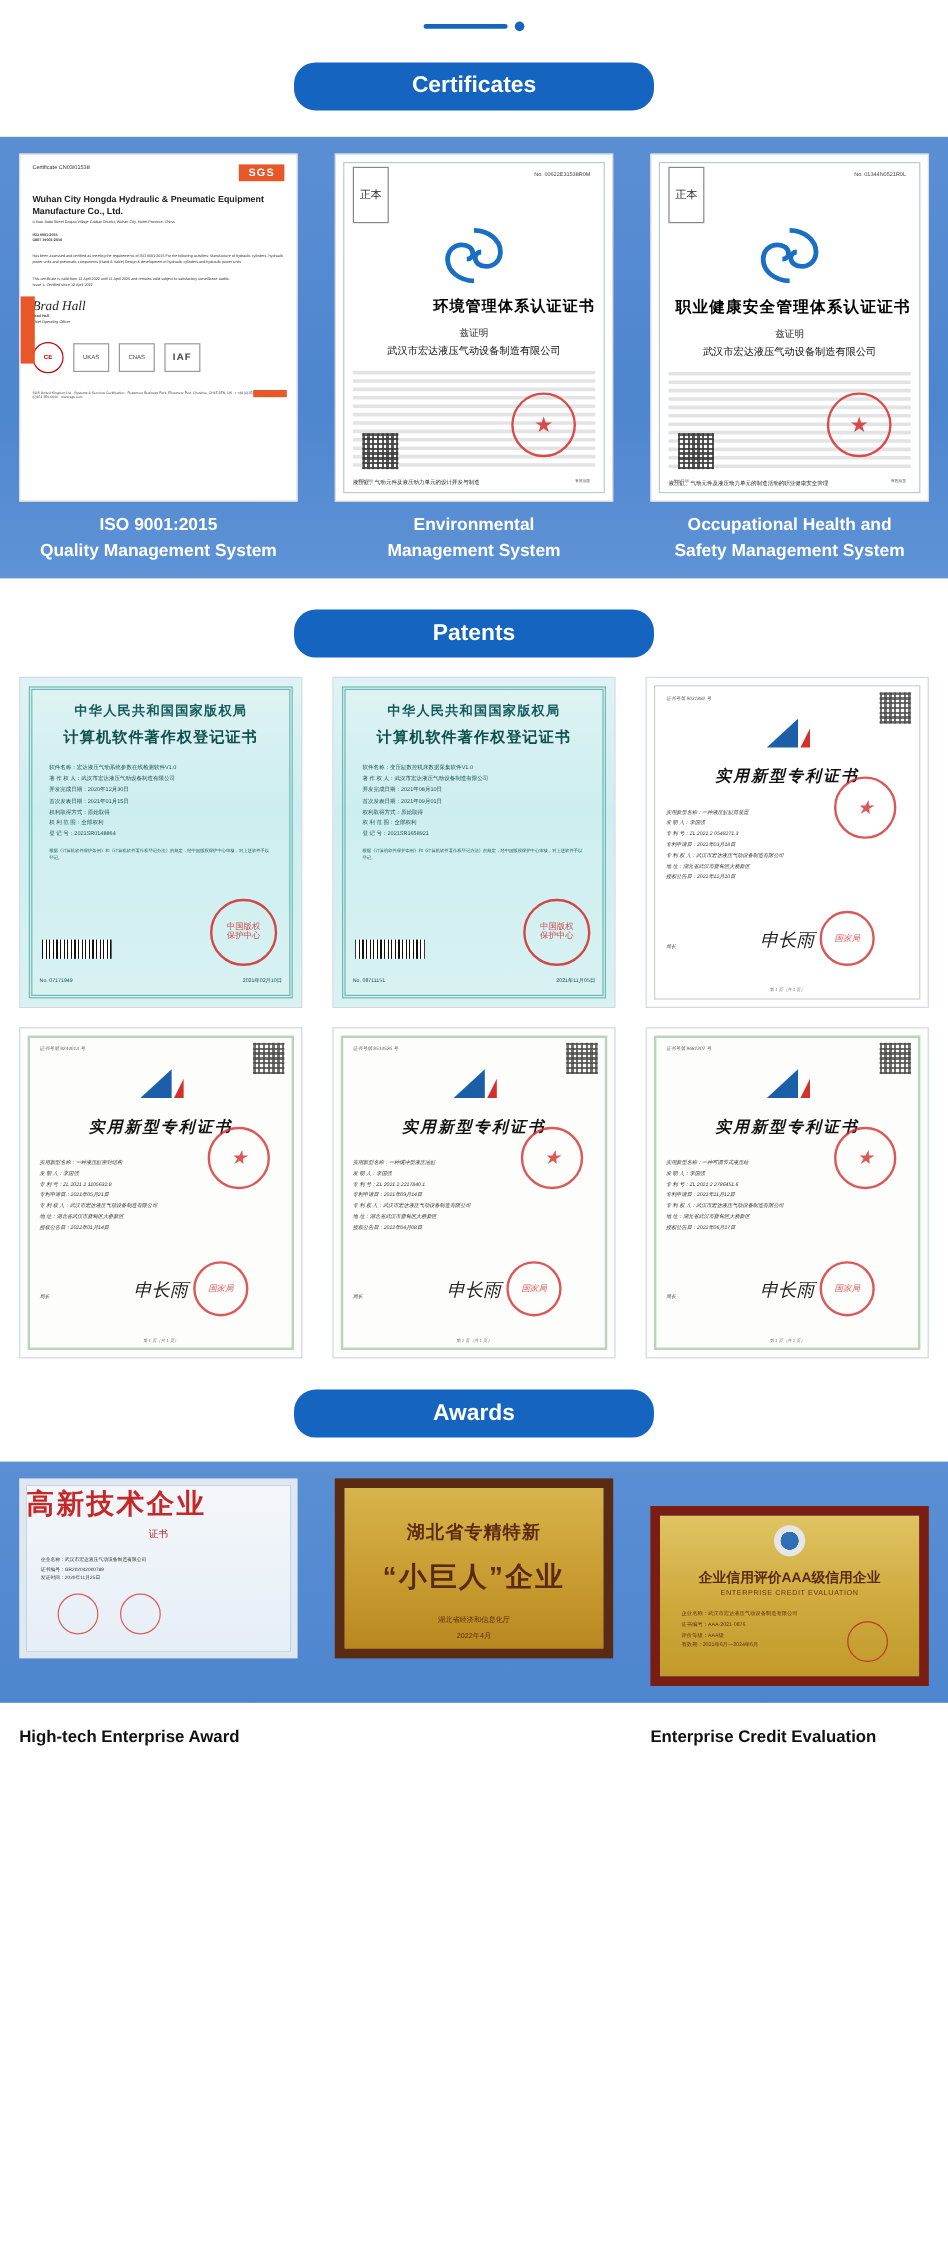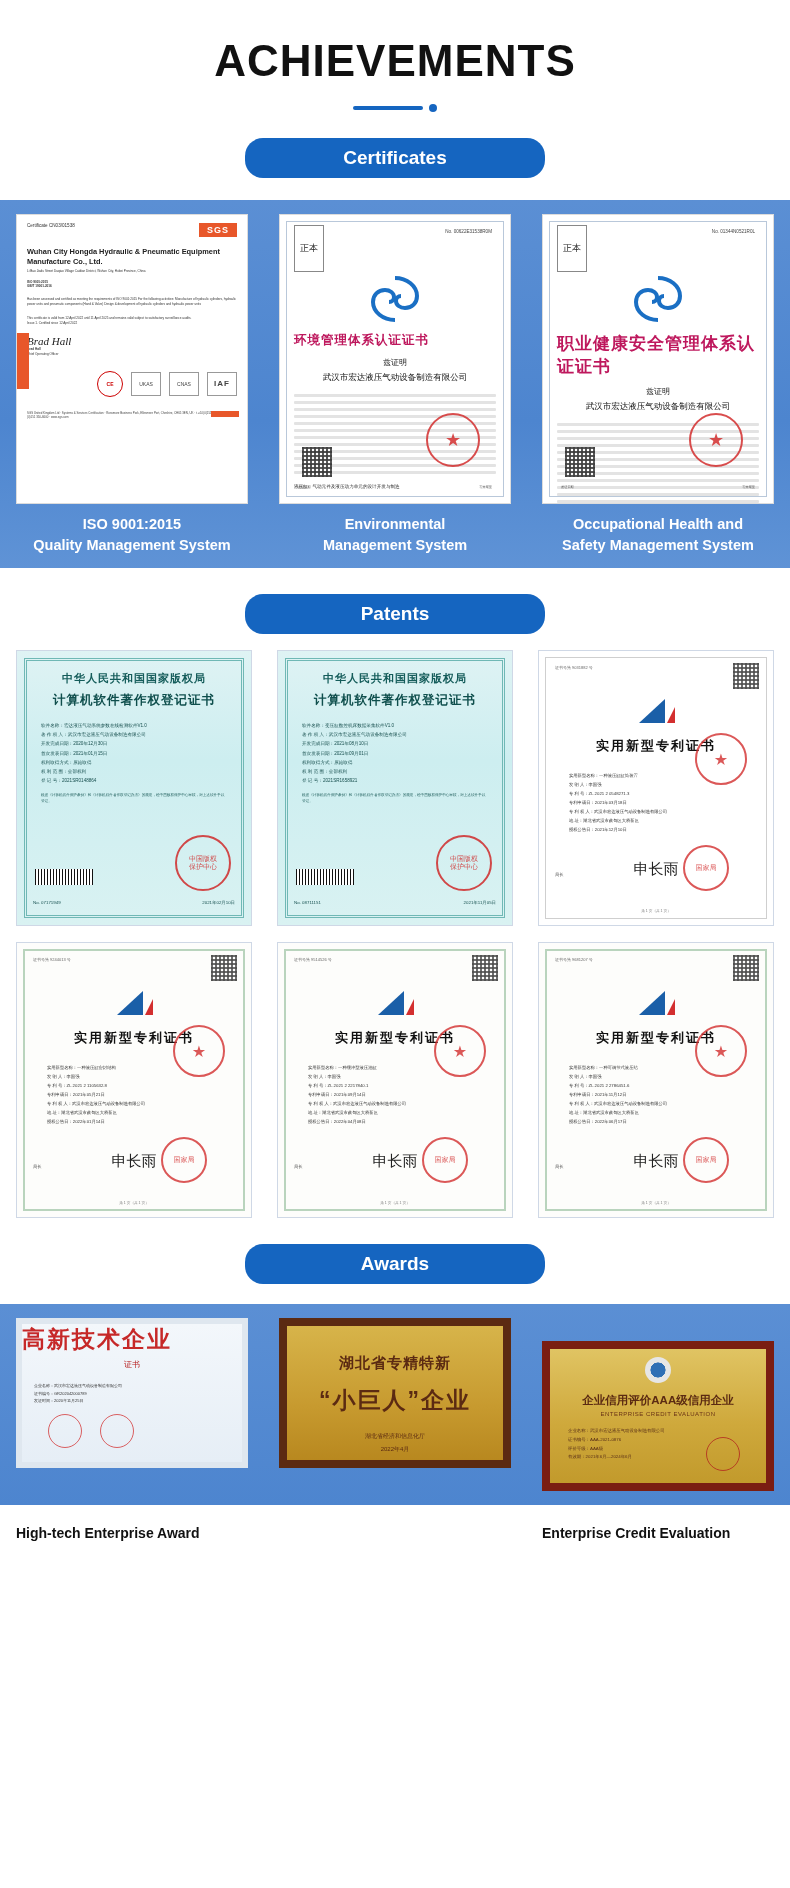--- a/index.html
+++ b/index.html
@@ -80,34 +80,34 @@
   .sgs .sgsbox {
     background:#e8572a; color:#fff; font-weight:bold; font-size:9px;
     padding:2px 8px; letter-spacing:1px;
   }
   .sgs h4 { font-size: 7.4px; margin: 10px 0 2px 0; line-height:1.35; }
   .sgs .tiny { font-size:3.1px; line-height:1.5; color:#333; }
   .sgs .tiny.b { font-weight:bold; }
   .sgs .redbar { position:absolute; left:0; top:118px; width:12px; height:56px; background:#e8572a; }
   .sgs .redbar2 { position:absolute; right:8px; top:196px; width:28px; height:6px; background:#e8572a; }
   .sgs .sig { font-family:"Liberation Serif", serif; font-size:11px; font-style:italic; margin-top:10px; }
-  .sgs .marks { display:flex; gap:8px; align-items:center; margin-top:14px;justify-content:flex-end; }
+  .sgs .marks { display:flex; gap:8px; align-items:center; margin-top:14px; }
   .mk { width:30px; height:24px; border:1px solid #999; display:flex; align-items:center; justify-content:center; font-size:5px; color:#444; }
   .mk.c { border-color:#c00; color:#c00; border-radius:50%; width:26px; height:26px; font-weight:bold; }
   .mk.iaf { font-weight:bold; font-size:8px; letter-spacing:1px; }
   .sgs .footer { font-size:2.9px; margin-top:14px; line-height:1.55; color:#444; }
 
   
   .cn-cert { position:relative; height:100%; padding:10px 14px; background:#fff; }
   .cn-cert .frame { position:absolute; inset:6px; border:1px solid #b9c8da; }
   .cn-cert .zb { position:relative; font-size:9px; color:#1a1a1a; border:1px solid #888; display:inline-block; padding:16px 5px; }
   .cn-cert .idno { position:absolute; right:18px; top:14px; font-size:4.6px; color:#444; }
   .cn-cert .logo { text-align:center; margin-top:2px; }
   .swirl { width:64px; height:50px; margin:0 auto; }
-  .cn-cert .ctitle { text-align:left; font-size:12.5px; font-weight:bold; margin-top:4px; color:#be185d; letter-spacing:1px;}
+  .cn-cert .ctitle { text-align:right; font-size:12.5px; font-weight:bold; margin-top:4px; color:#000000; letter-spacing:1px;}
   .cn-cert .label { text-align:center; font-size:8px; margin-top:8px; color:#222; }
   .cn-cert .company { text-align:center; font-size:8.5px; margin-top:4px; color:#111; }
   .cn-cert .lines { margin-top:10px; }
   .cn-cert .lines div {
     height:3px; background:#e3e3e3; margin-bottom:4px; border-radius:1px;
   }
   .cn-cert .scope { font-size:4.6px; margin-top:10px; color:#222; }
   .cn-cert .stamp {
     position:absolute; right:30px; bottom:36px; width:54px; height:54px;
     border:2px solid #d32f2f; border-radius:50%; color:#d32f2f;
@@ -148,21 +148,21 @@
   .sw .redstamp {
     position:absolute; right:20px; bottom:34px; width:56px; height:56px;
     border:2px solid #d02b2b; border-radius:50%; color:#d02b2b;
     display:flex;align-items:center;justify-content:center;font-size:7px;text-align:center;
     opacity:.85; line-height:1.2;
   }
   .sw .no { position:absolute; left:16px; bottom:20px; font-size:4.4px; color:#16504f; }
   .sw .date { position:absolute; right:16px; bottom:20px; font-size:4.4px; color:#16504f; }
 
   
-  .up { background:#fff; padding:24px; }
+  .up { background:#fff; padding:10px;font-style:italic; }
   .up .border { position:absolute; inset:6px; border:1px solid #cfcfcf; }
   .up .topno { position:absolute; left:16px; top:14px; font-size:4px; color:#666; }
   .up .qr { position:absolute; right:14px; top:12px; width:26px; height:26px;
     background: repeating-linear-gradient(0deg,#333 0 2px,#fff 2px 4px),
                 repeating-linear-gradient(90deg,#333 0 2px,#fff 2px 4px);
     background-blend-mode: multiply; opacity:.7; }
   .up .mark { text-align:center; margin-top:22px; }
   .up .sail { width:42px; height:30px; margin:0 auto; }
   .up .ttl { text-align:center; font-size:13px; font-weight:bold; margin-top:6px; letter-spacing:2px; color:#111;}
   .up .rows { margin-top:16px; font-size:4.3px; line-height:2.1; color:#333; padding:0 6px;}
@@ -219,21 +219,20 @@
   .aw3 .t1 { text-align:center; margin-top:10px; font-size:11.5px; font-weight:bold; color:#5b2a12;}
   .aw3 .t2 { text-align:center; margin-top:3px; font-size:6px; color:#6a3416; letter-spacing:.5px;}
   .aw3 .rows { margin:10px 18px 0 18px; font-size:4.4px; line-height:2.0; color:#5b3118;}
   .aw3 .seal { position:absolute; right:26px; bottom:12px; width:34px;height:34px;border:1.5px solid #b3261e;border-radius:50%;opacity:.8;}
 </style>
 </head>
 <body>
 
 <div class="page">
 
-  <div class="title">ACHIEVEMENTS</div>
   <div class="divider">
     <span class="bar"></span>
     <span class="dot"></span>
   </div>
 
   <div class="pill-wrap">
     <div class="pill">Certificates</div>
   </div>
 
   <div class="cert-band">
@@ -322,21 +321,21 @@
           <div class="cn-cert">
             <div class="frame"></div>
             <div class="zb">正本</div>
             <div class="idno">No. 01344N0521R0L</div>
             <div class="logo">
               <svg class="swirl" viewBox="0 0 64 50">
                 <path d="M32 4c12 0 22 8 22 18 0 7-5 12-12 12-5 0-9-3-9-7 0-3 2-5 5-5" fill="none" stroke="#1a6fc4" stroke-width="4"></path>
                 <path d="M32 46c-12 0-22-8-22-18 0-7 5-12 12-12 5 0 9 3 9 7 0 3-2 5-5 5" fill="none" stroke="#1a6fc4" stroke-width="4"></path>
               </svg>
             </div>
-            <div class="ctitle" style="font-size:17px">职业健康安全管理体系认证证书</div>
+            <div class="ctitle" style="font-size:13px">职业健康安全管理体系认证证书</div>
             <div class="label">兹证明</div>
             <div class="company">武汉市宏达液压气动设备制造有限公司</div>
             <div class="lines">
               <div></div>
                 <div></div>
                 <div></div>
                 <div></div>
                 <div></div>
                 <div></div>
                 <div></div>

